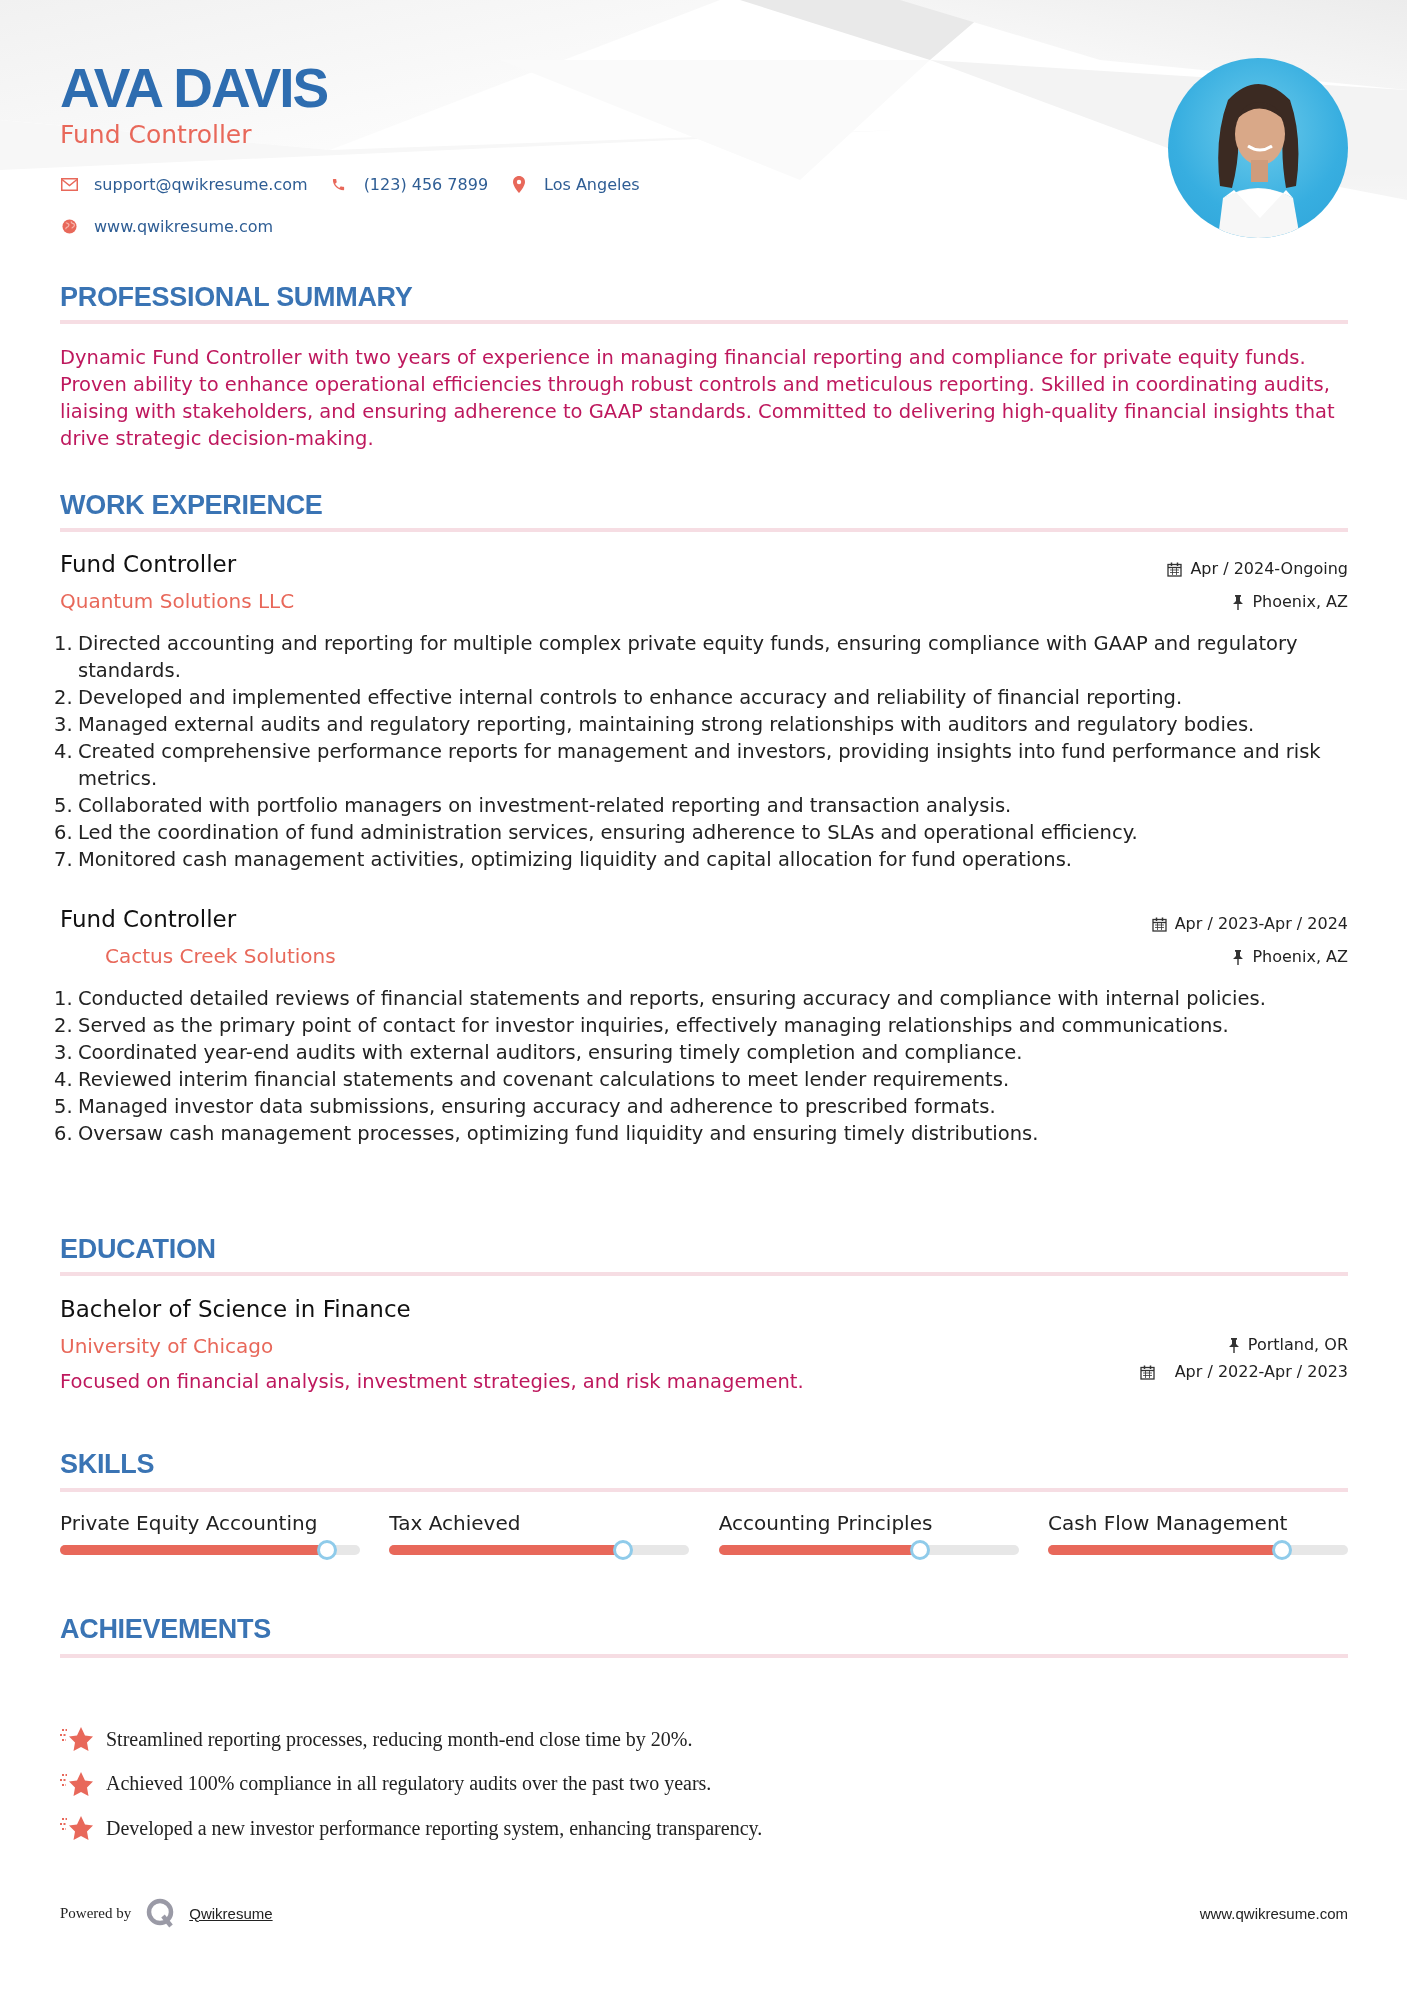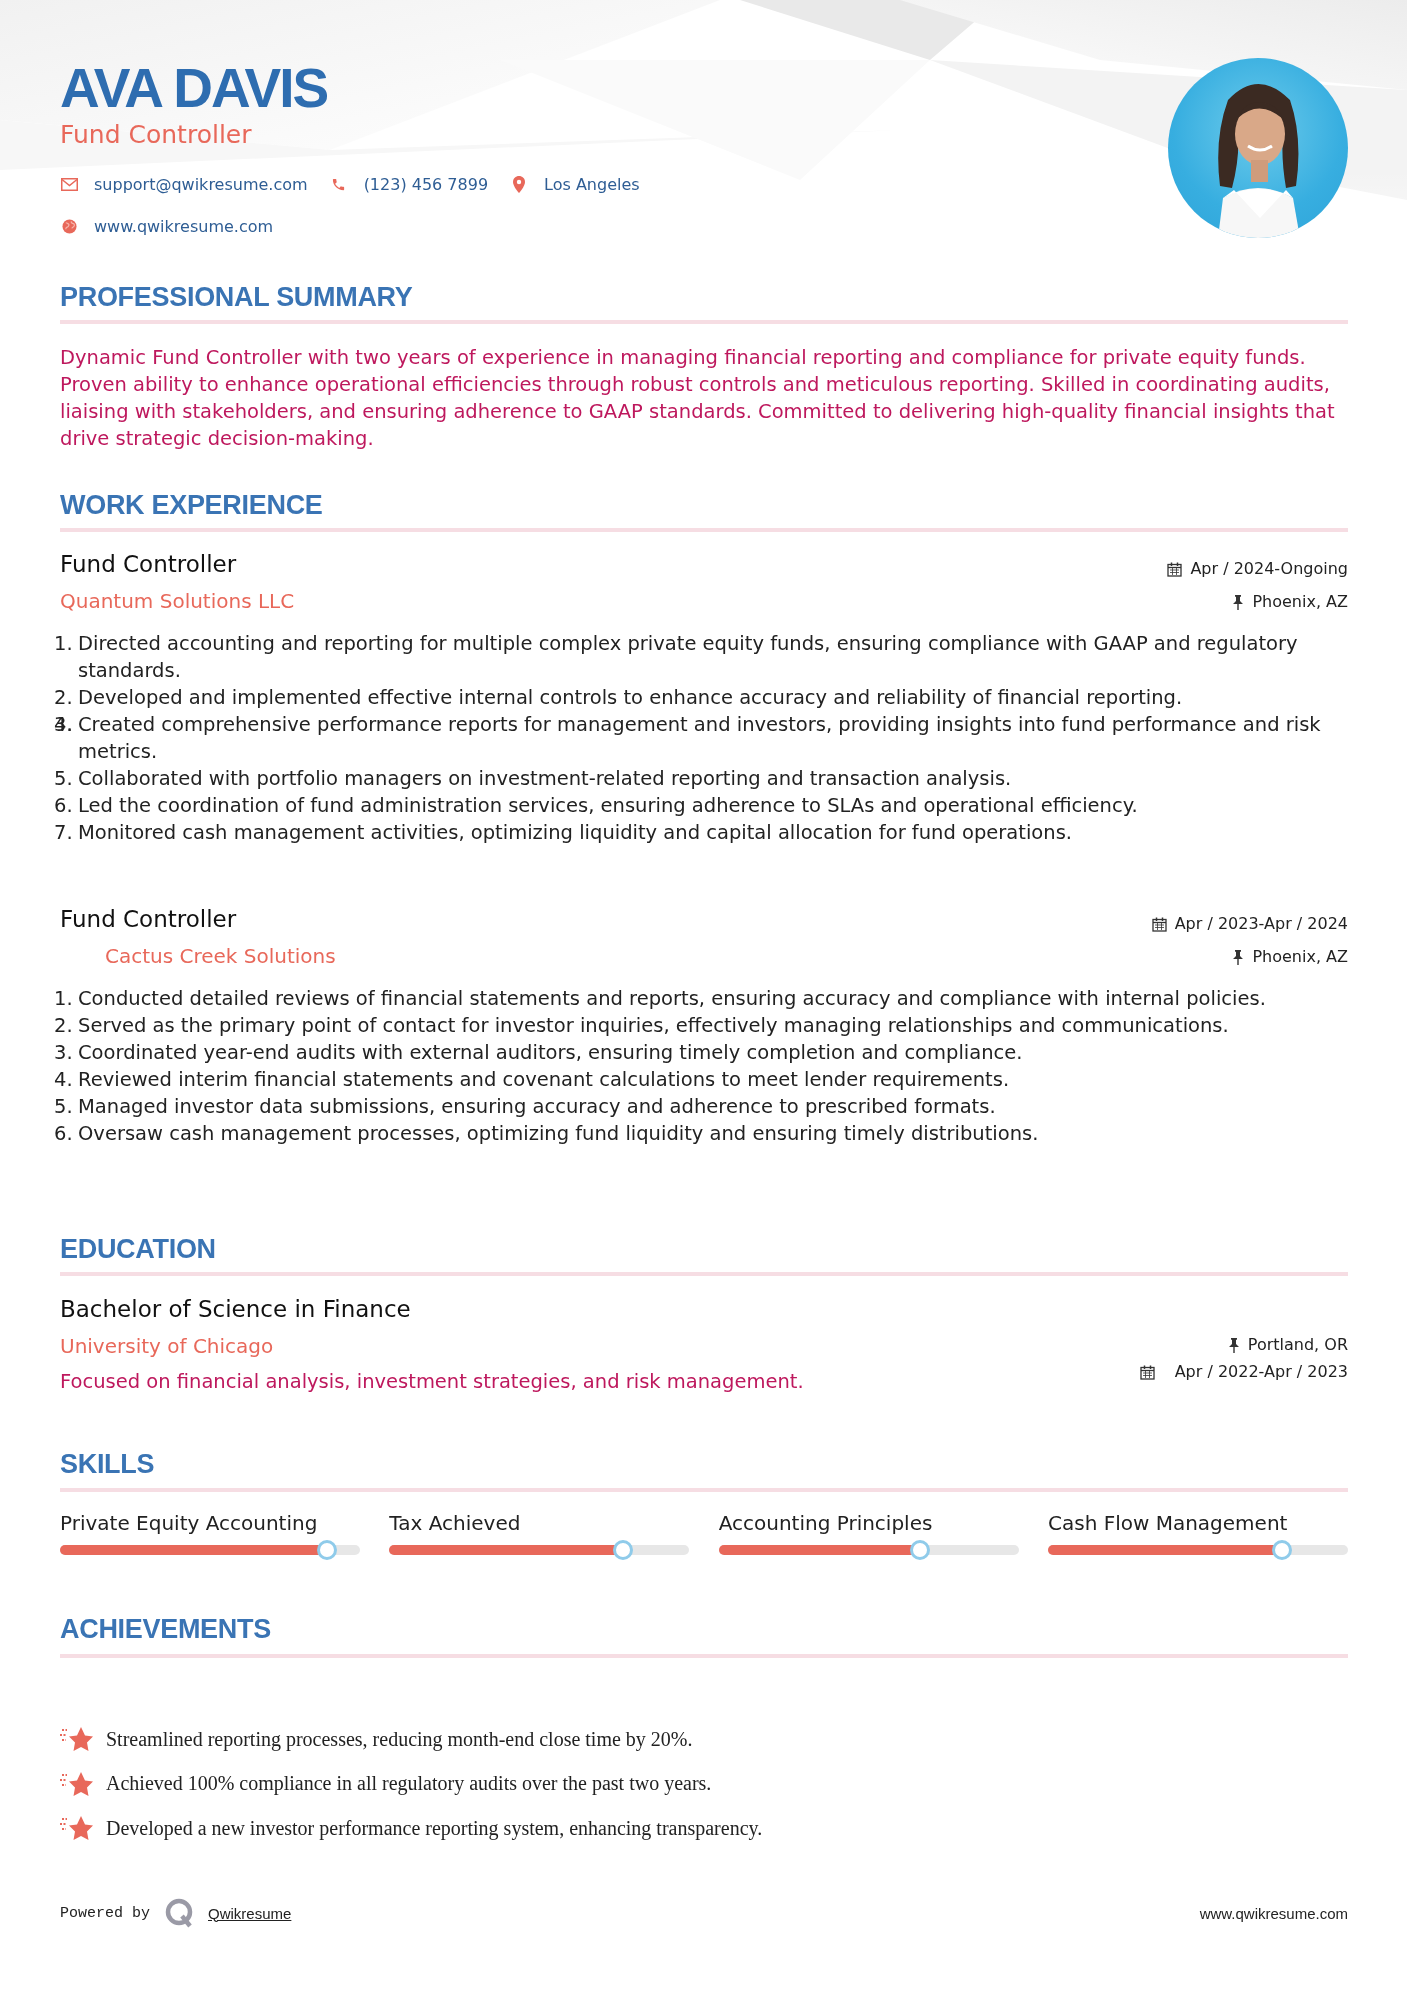--- a/index.html
+++ b/index.html
@@ -44,21 +44,21 @@
   .skill-track { position: relative; width: 300px; height: 10px; background: #e7e7e7; border-radius: 5px; }
   .skill-fill { position: absolute; left: 0; top: 0; height: 10px; background: #e8685a; border-radius: 5px; }
   .skill-knob { position: absolute; top: -5px; width: 20px; height: 20px; margin-left: -10px; border-radius: 50%; background: #fff; border: 3px solid #8fcbea; }
 
   .ach { position: absolute; left: 0; width: 1288px; }
   .ach-item { display: flex; align-items: center; height: 44.5px; }
   .ach-icon { width: 34px; height: 30px; margin-right: 12px; }
   .ach-text { font-size: 20px; color: #222; }
 
   .footer-left { position: absolute; left: 0; top: 1897px; display: flex; align-items: center; }
-  .footer-left .pb { font-family: Liberation Mono, monospace; font-size: 15px; color: #222; margin-right: 14px; }
+  .footer-left .pb { font-family: Liberation Serif, serif; font-size: 15px; color: #222; margin-right: 14px; }
   .footer-left .q { width: 32px; height: 32px; margin-right: 12px; }
   .footer-left .ql { font-family: "Liberation Sans", sans-serif; font-size: 15px; color: #222; text-decoration: underline; }
   .footer-right { position: absolute; right: 0; top: 1905px; font-family: "Liberation Sans", sans-serif; font-size: 15px; color: #222; }
 </style>
 </head>
 <body>
 
 <div class="bg-deco">
   <svg viewBox="0 0 1407 300" preserveAspectRatio="none">
     <defs>
@@ -171,21 +171,21 @@
       <svg width="12" height="15" viewBox="0 0 12 15">
           <path d="M3 0h6v1.5L8 2v4l3 3H1l3-3V2L3 1.5z" fill="#333"></path>
           <rect x="5.3" y="9" width="1.4" height="6" fill="#333"></rect>
         </svg>
     </span>
     <span>Phoenix, AZ</span>
   </div>
   <ol class="bullets" style="top:630px;">
     <li><span class="num">1.</span><span>Directed accounting and reporting for multiple complex private equity funds, ensuring compliance with GAAP and regulatory standards.</span></li>
     <li><span class="num">2.</span><span>Developed and implemented effective internal controls to enhance accuracy and reliability of financial reporting.</span></li>
-    <li><span class="num">3.</span></li>
+    <li><span class="num">3.</span><span>Managed external audits and regulatory reporting, maintaining strong relationships with auditors and regulatory bodies.</span></li>
     <li><span class="num">4.</span><span>Created comprehensive performance reports for management and investors, providing insights into fund performance and risk metrics.</span></li>
     <li><span class="num">5.</span><span>Collaborated with portfolio managers on investment-related reporting and transaction analysis.</span></li>
     <li><span class="num">6.</span><span>Led the coordination of fund administration services, ensuring adherence to SLAs and operational efficiency.</span></li>
     <li><span class="num">7.</span><span>Monitored cash management activities, optimizing liquidity and capital allocation for fund operations.</span></li>
   </ol>
 
   <div class="job-title" style="top:904px;">Fund Controller</div>
   <div class="meta" style="top:914px;">
     <span class="mi">
       <svg width="15" height="15" viewBox="0 0 15 15">

